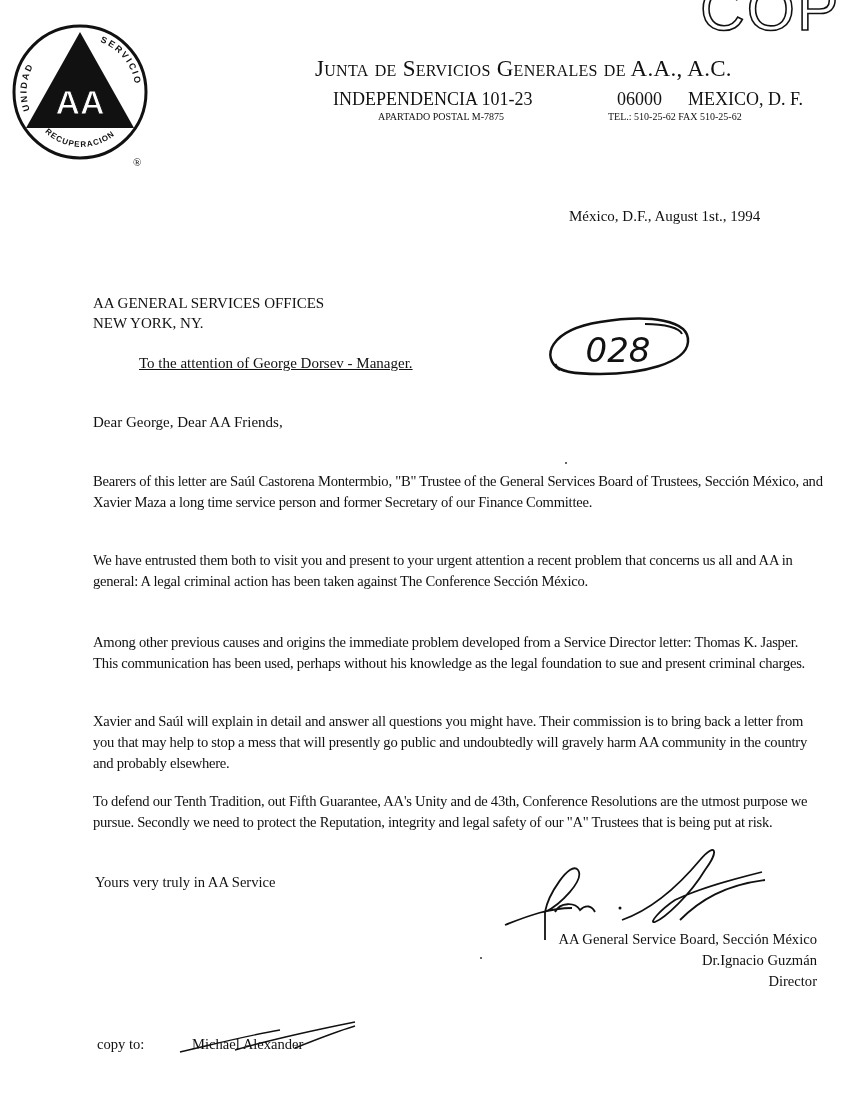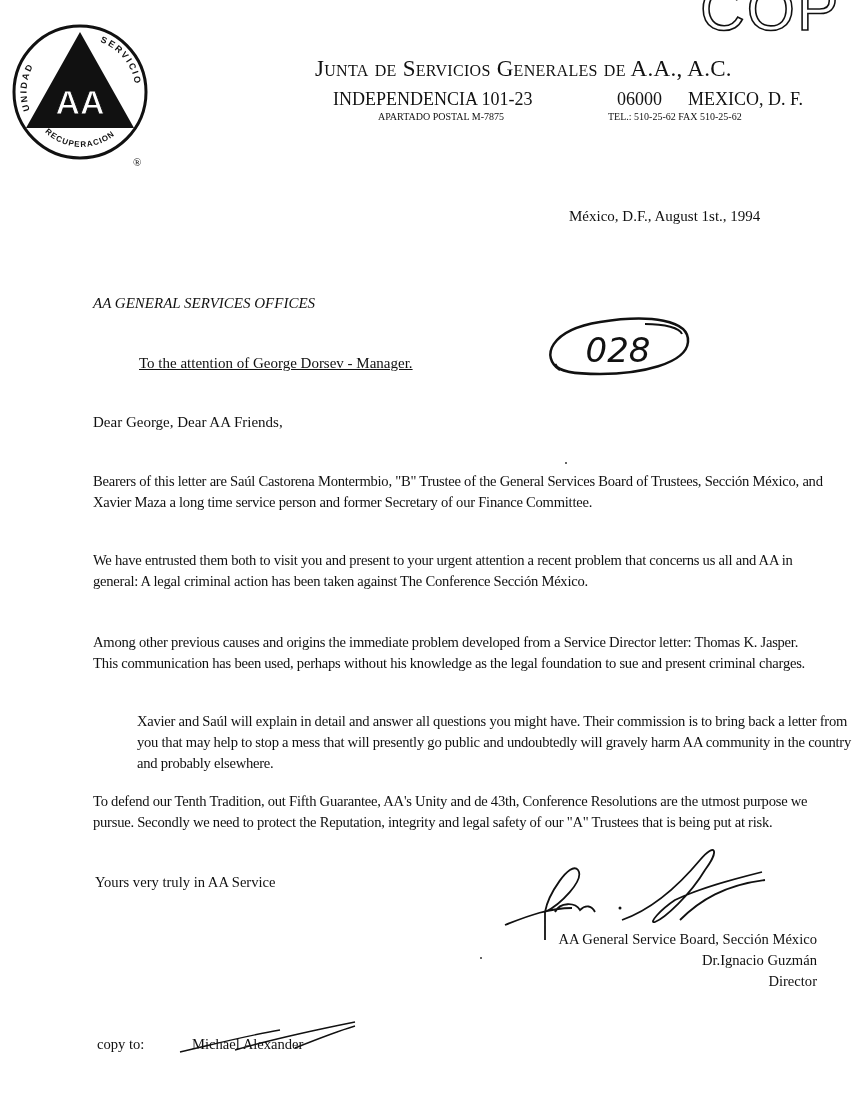--- a/index.html
+++ b/index.html
@@ -10,26 +10,26 @@
            color:#fff; -webkit-text-stroke:1.6px #111; letter-spacing:2px; line-height:1; }
   .seal { left:10px; top:22px; width:140px; height:140px; }
   .reg { left:133px; top:156px; font-size:11px; }
   .org { left:315px; top:56px; font-size:23px; letter-spacing:0.3px; font-variant:small-caps; white-space:nowrap; }
   .addr1 { left:333px; top:89px; font-size:18px; white-space:nowrap; }
   .addr1 .zip { position:absolute; left:284px; }
   .addr1 .city { position:absolute; left:355px; }
   .addr2 { left:378px; top:111px; font-size:10px; white-space:nowrap; font-variant:small-caps; }
   .addr2 .tel { position:absolute; left:230px; }
   .date { left:569px; top:208px; font-size:15px; white-space:nowrap; }
-  .recip { left:93px; top:293px; font-size:15px; line-height:20px;font-style:italic; }
+  .recip { left:93px; top:293px; font-size:15px; line-height:20px; }
   .attn { left:93px; top:355px; font-size:15px; text-decoration:underline; white-space:nowrap;margin-left:46px; }
   .circle { left:540px; top:312px; width:160px; height:70px; }
   .greet { left:93px; top:414px; font-size:15px; }
   .para { left:93px; width:730px; font-size:14.6px; line-height:21px; letter-spacing:-0.25px; }
-  .p1 { top:471px; } .p2 { top:550px; } .p3 { top:632px; } .p4 { top:711px;margin-left:44px; } .p5 { top:791px; }
+  .p1 { top:471px; } .p2 { top:550px; } .p3 { top:632px; } .p4 { top:711px; } .p5 { top:791px; }
   .closing { left:95px; top:874px; font-size:14.6px; }
   .sig { left:500px; top:840px; width:290px; height:110px; }
   .signame { right:50px; top:929px; font-size:14.6px; text-align:right; line-height:21px; }
   .copy-lbl { left:97px; top:1036px; font-size:14.6px; }
   .copy-name { left:192px; top:1034px; font-size:14.6px; line-height:20px; }
   .copy-strike { left:175px; top:1018px; width:190px; height:40px; }
   .dot { width:2px; height:2px; background:#333; border-radius:50%; }
 </style>
 </head>
 <body>
@@ -65,20 +65,21 @@
 </div>
 <div class="abs addr2">
   <span>APARTADO POSTAL M-7875</span>
   <span class="tel">TEL.: 510-25-62   FAX 510-25-62</span>
 </div>
 
 <div class="abs date">México, D.F., August 1st., 1994</div>
 
 <div class="abs recip">
   <div>AA GENERAL SERVICES OFFICES</div>
+  <div>NEW YORK, NY.</div>
 </div>
 <div class="abs attn">To the attention of George Dorsev - Manager.</div>
 
 <svg class="abs circle" viewBox="0 0 160 70">
   <path d="M 20 58 C 0 45, 10 18, 60 10 C 110 2, 150 8, 148 30 C 146 52, 100 62, 60 62 C 35 62, 18 60, 15 52" fill="none" stroke="#111" stroke-width="2.5"></path>
   <path d="M 105 12 C 125 12, 140 16, 142 22" fill="none" stroke="#111" stroke-width="2"></path>
   <text x="78" y="50" text-anchor="middle" font-family="DejaVu Sans, sans-serif" font-size="34" font-style="italic" fill="#111">028</text>
 </svg>
 
 <div class="abs greet">Dear George, Dear AA Friends,</div>

